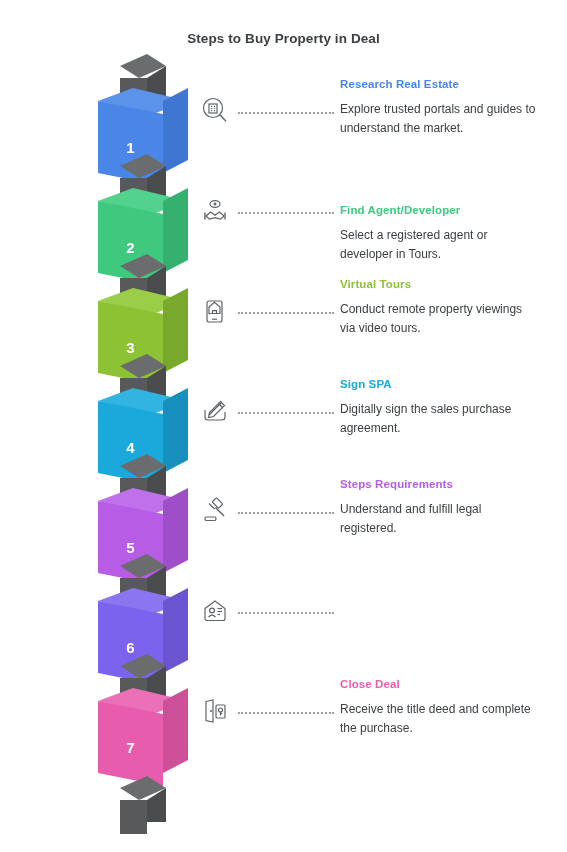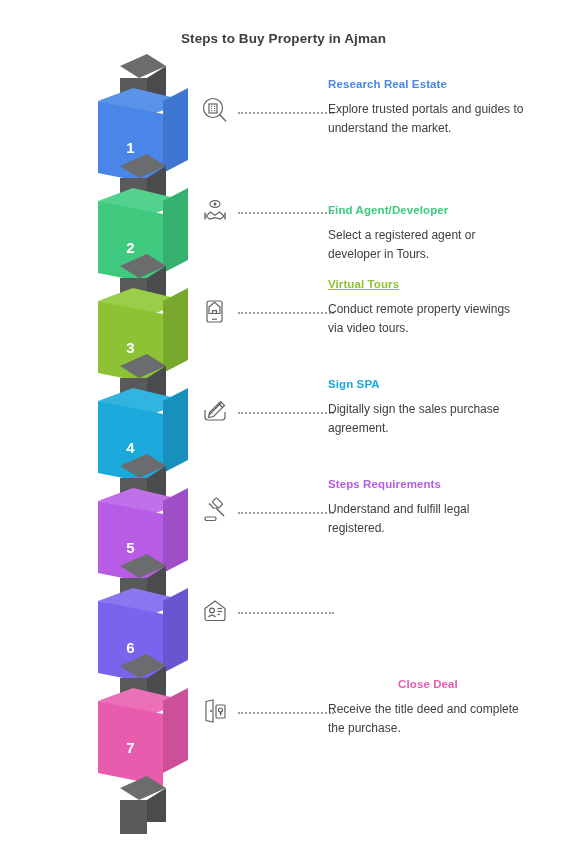--- a/index.html
+++ b/index.html
@@ -125,21 +125,21 @@
     left: 238px;
     top: 46px;
     width: 96px;
     height: 2px;
     border-top: 2px dotted #9aa0a6;
   }
 
   
   .txt {
     position: absolute;
-    left: 328px;
+    left: 340px;
     top: 12px;
     width: 200px;
   }
   .txt .head {
     font-size: 11.5px;
     font-weight: bold;
     margin: 0 0 10px 0;
     letter-spacing: .1px;
   }
   .txt .desc {
@@ -159,21 +159,21 @@
   }
   .cap .c-front { position:absolute; left:0; top:12px; width:27px; height:34px; background:#58595b; }
   .cap .c-side  { position:absolute; left:27px; top:0; width:19px; height:34px; background:#4a4b4d;
                   clip-path: polygon(0 12px, 100% 0, 100% 100%, 0 100%); }
   .cap .c-top   { position:absolute; left:0; top:-12px; width:46px; height:24px; background:#6b6c6e;
                   clip-path: polygon(0 12px, 27px 0, 46px 12px, 19px 24px); }
 </style>
 </head>
 <body>
 
-<div class="page-title">Steps to Buy Property in Ajman</div>
+<div class="page-title">Steps to Buy Property in Deal</div>
 
 <div class="stack">
     <div class="step" style="top: 0px;">
       <div class="connector">
         <div class="c-top"></div>
         <div class="c-front"></div>
         <div class="c-side"></div>
       </div>
       <div class="cube" style="top: 22px;">
         <div class="top" style="background: rgb(91, 147, 234);"></div>
@@ -243,21 +243,21 @@
       <div class="icon-wrap">
     <svg width="34" height="34" viewBox="0 0 34 34" fill="none" stroke="#5f6368" stroke-width="1.2">
       <rect x="9" y="7" width="15" height="21" rx="2"></rect>
       <path d="M11 13 l5.5 -4.6 5.5 4.6 v6.5 h-11 z" fill="#ffffff"></path>
       <path d="M14.5 20 v-3.4 h4 v3.4"></path>
       <line x1="14" y1="25.2" x2="19" y2="25.2"></line>
     </svg>
       </div>
       <div class="leader"></div>
       <div class="txt">
-        <p class="head" style="color: rgb(140, 194, 52); text-decoration: underline;">Virtual Tours</p>
+        <p class="head" style="color: rgb(140, 194, 52);">Virtual Tours</p>
         <p class="desc">Conduct remote property viewings via video tours.</p>
       </div>
     </div>
     <div class="step" style="top: 300px;">
       <div class="connector">
         <div class="c-top"></div>
         <div class="c-front"></div>
         <div class="c-side"></div>
       </div>
       <div class="cube" style="top: 22px;">
@@ -346,21 +346,21 @@
     <svg width="34" height="34" viewBox="0 0 34 34" fill="none" stroke="#5f6368" stroke-width="1.2">
       <path d="M8 7.5 l7 -1.5 v22 l-7 -1.5 z"></path>
       <circle cx="13" cy="17" r="1" fill="#5f6368" stroke="none"></circle>
       <rect x="18" y="11" width="9" height="13" rx="1"></rect>
       <circle cx="22.5" cy="16" r="2"></circle>
       <path d="M22.5 18 v3.5 m0 -2 h1.6"></path>
     </svg>
       </div>
       <div class="leader"></div>
       <div class="txt">
-        <p class="head" style="color: rgb(232, 92, 174); text-align: center;">Close Deal</p>
+        <p class="head" style="color: rgb(232, 92, 174);">Close Deal</p>
         <p class="desc">Receive the title deed and complete the purchase.</p>
       </div>
     </div>
   </div>
 
 <div class="cap">
   <div class="c-top"></div>
   <div class="c-front"></div>
   <div class="c-side"></div>
 </div>

